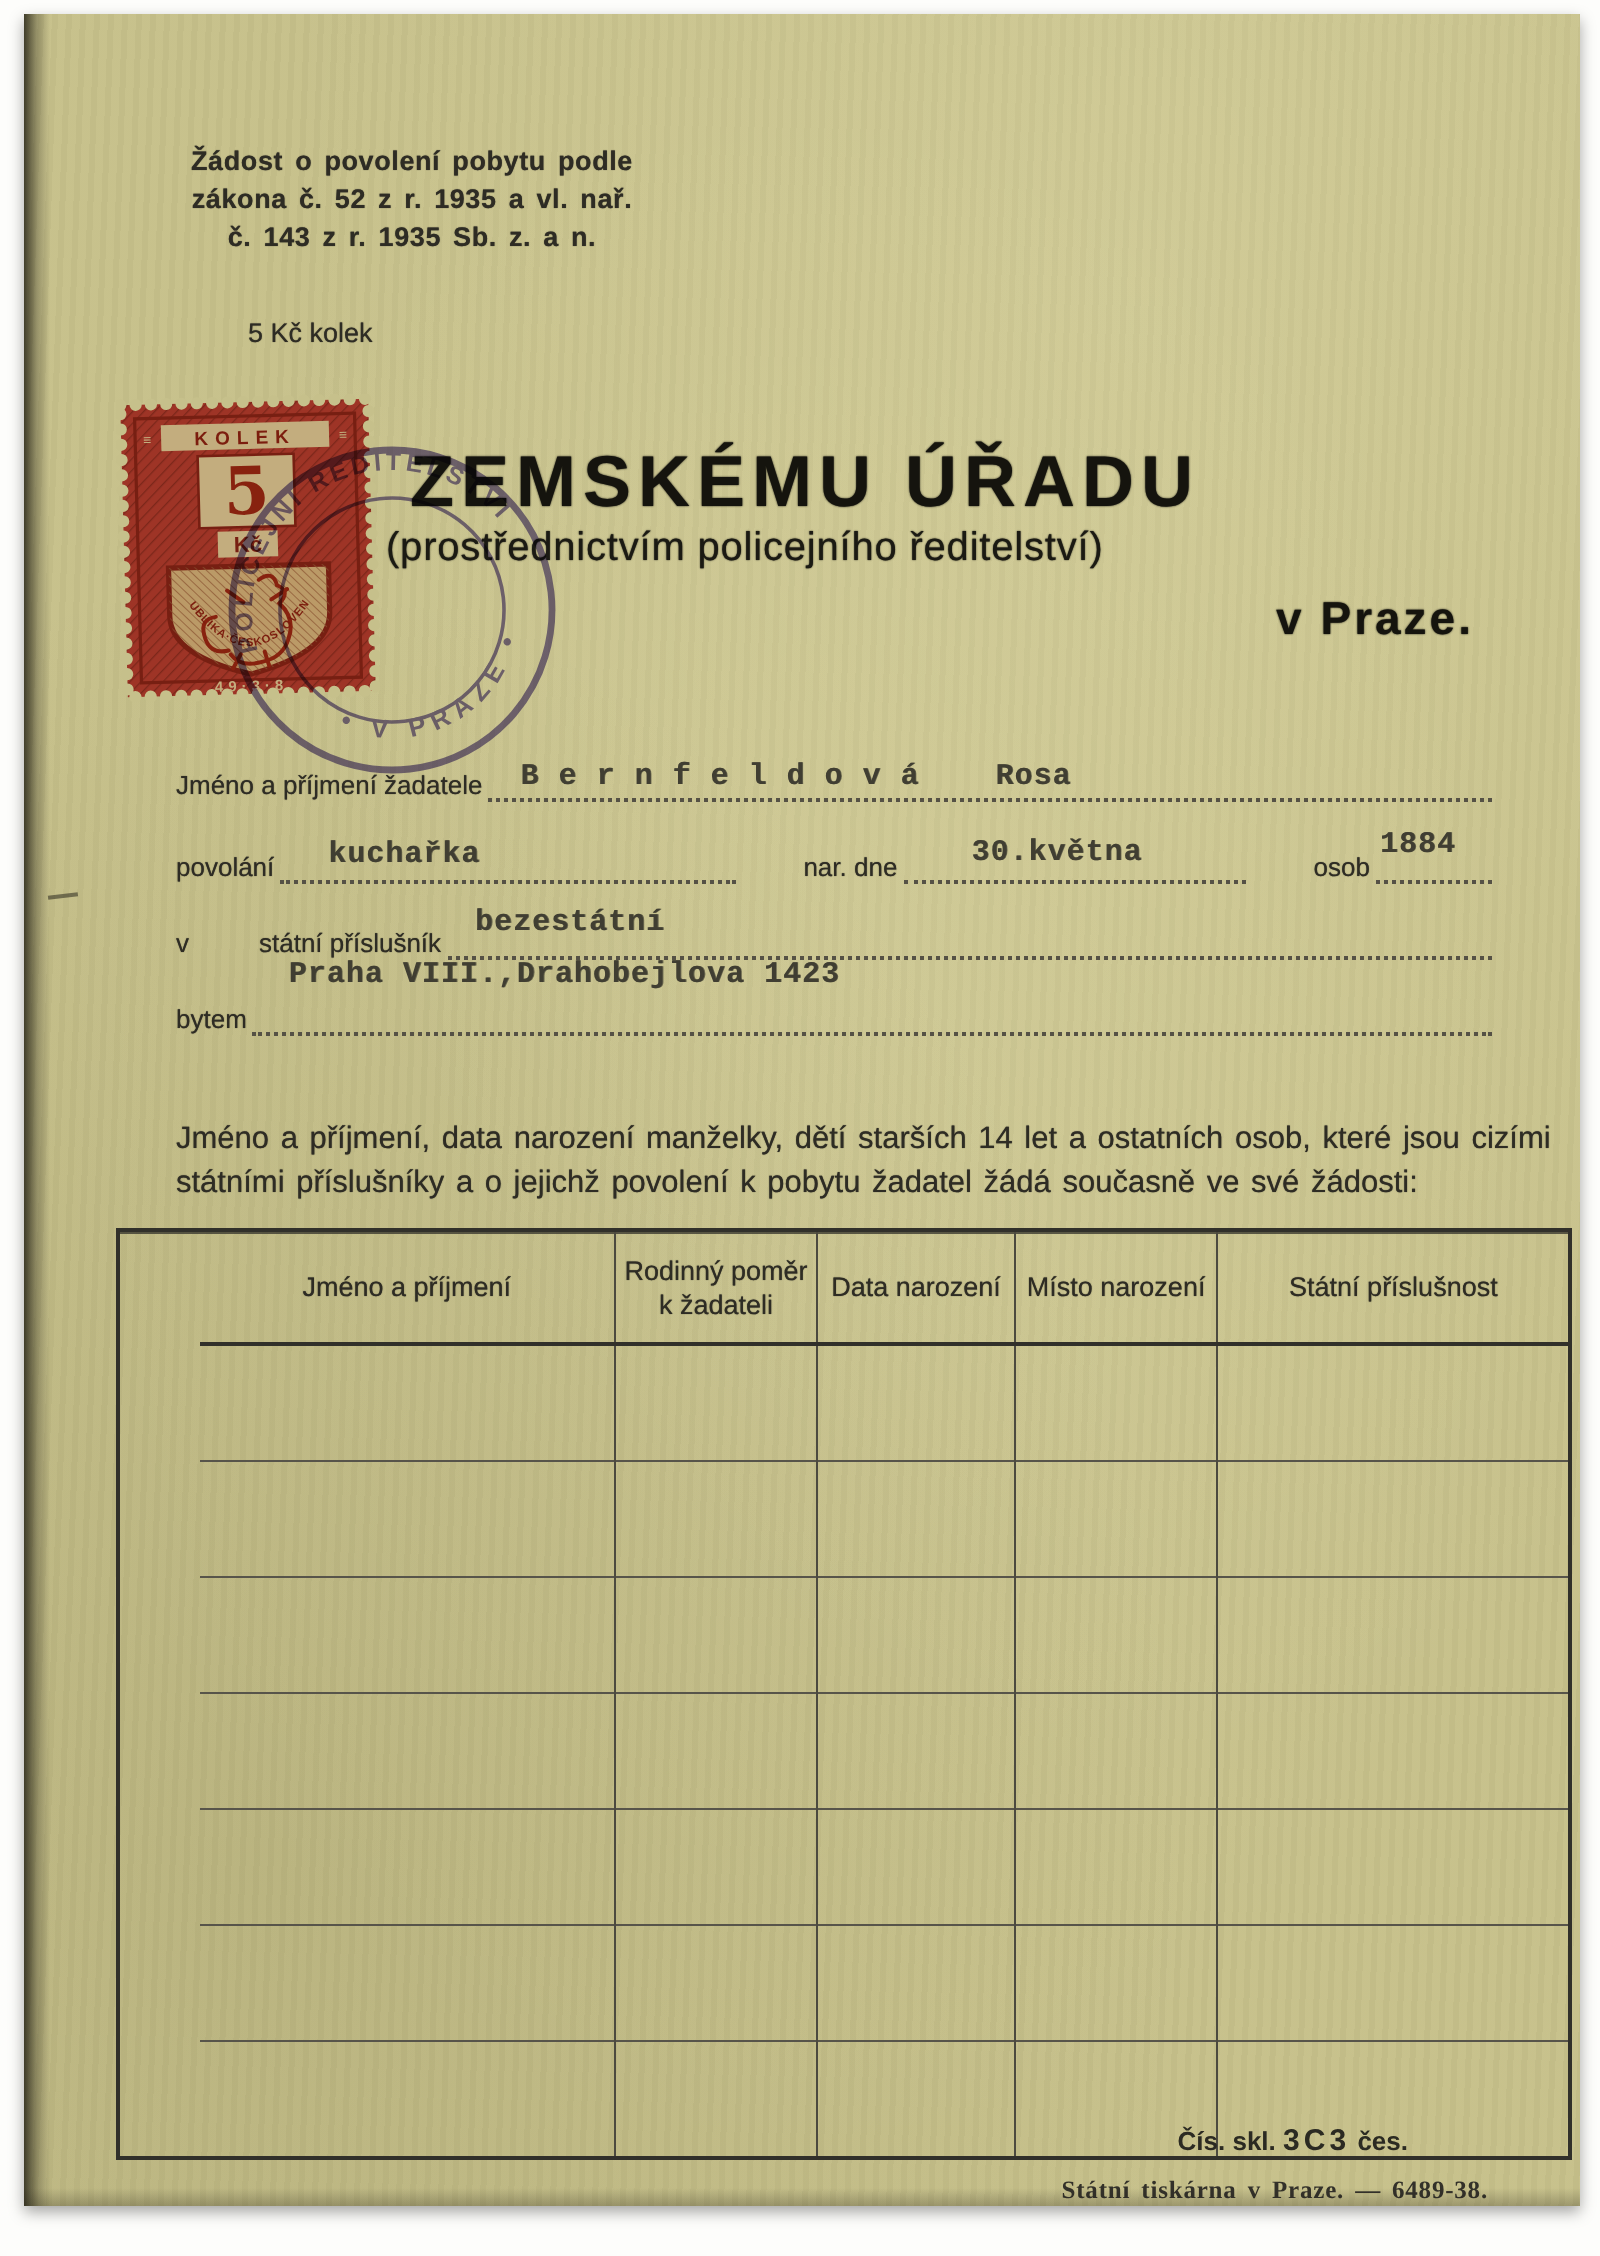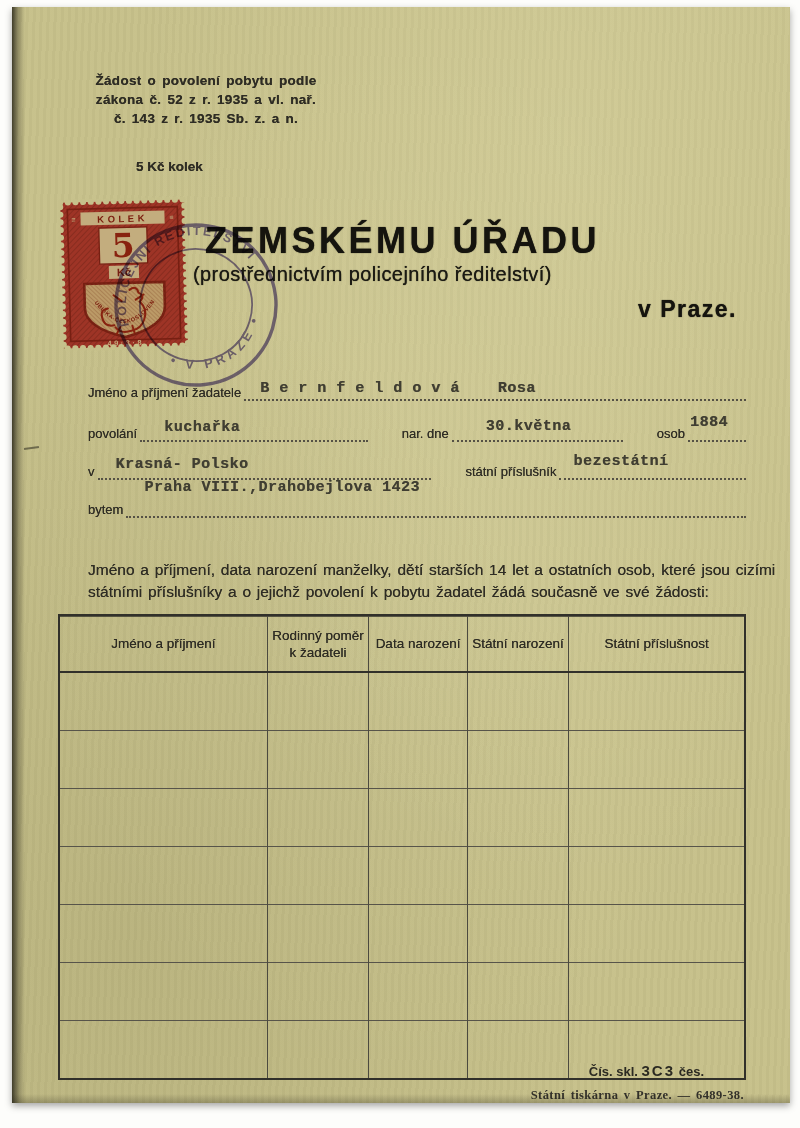--- a/index.html
+++ b/index.html
@@ -14,38 +14,38 @@
       #c6c08b;
     box-shadow:0 3px 7px rgba(0,0,0,0.35);}
   .paper::before{content:'';position:absolute;left:0;top:0;bottom:0;width:13px;
     background:linear-gradient(90deg, rgba(28,26,16,0.78), rgba(28,26,16,0.28) 50%, transparent);}
   .paper::after{content:'';position:absolute;left:0;right:0;bottom:0;height:9px;
     background:linear-gradient(0deg, rgba(28,26,16,0.25), transparent);}
   .abs{position:absolute;}
   .print{color:#2e2c24;text-shadow:0 0 0.5px rgba(46,44,36,0.85);margin-left:32px;}
   .law{left:36px;top:64px;width:252px;text-align:center;font-size:13.5px;line-height:19px;
        font-weight:bold;letter-spacing:0.3px;word-spacing:2px;}
-  .fee{left:92px;top:152px;font-size:13.5px;font-weight:bold;}
+  .fee{left:80px;top:152px;font-size:13.5px;font-weight:normal;}
   .kolek{left:46px;top:190px;z-index:2;}
   .roundstamp{left:100px;top:214px;z-index:3;mix-blend-mode:multiply;}
   .h1{left:193px;top:213px;font-size:36px;font-weight:bold;letter-spacing:3.5px;color:#15140e;
       text-shadow:0 0 1px #15140e;white-space:nowrap;}
   .h2{left:181px;top:256px;font-size:20px;font-weight:normal;letter-spacing:0.4px;color:#1b1a13;
       text-shadow:0 0 0.8px #1b1a13;white-space:nowrap;}
   .city{top:289px;right:53px;font-size:23px;font-weight:bold;letter-spacing:1.5px;color:#15140e;
       text-shadow:0 0 1px #15140e;}
   .frow{position:absolute;display:flex;align-items:flex-end;left:44px;width:692px;height:24px;}
   .flabel{font-size:13px;white-space:nowrap;line-height:1;padding:0 3px 2px 0;}
   .dots{flex:1;border-bottom:2px dotted #555145;height:24px;position:relative;margin-right:2px;}
   .typed{position:absolute;bottom:2px;font-family:"Liberation Mono",monospace;font-weight:bold;
          font-size:15px;color:#403e32;white-space:pre;letter-spacing:0.5px;
          text-shadow:0.4px 0 0 rgba(64,62,50,0.7);}
   .intro{left:44px;top:552px;width:702px;font-size:15.5px;line-height:21.5px;word-spacing:1.5px;}
   .tablewrap{left:46px;top:607px;width:684px;border:2.4px solid #31302a;position:absolute;
-             box-shadow:inset 0 3px 0 -2px rgba(49,48,42,0.75);}
+             box-shadow:inset 0 3px 0 -2px rgba(49,48,42,0.75);padding-left:40px;}
   table{width:100%;border-collapse:collapse;table-layout:fixed;}
   th{height:55px;font-size:13.5px;font-weight:normal;color:#2e2c24;
      text-shadow:0 0 0.5px rgba(46,44,36,0.9);white-space:pre-line;
      border-bottom:2.2px solid #31302a;border-left:1px solid #4c4a3f;vertical-align:middle;
      line-height:17px;padding:0 4px;}
   td{height:55px;border-left:1px solid #4c4a3f;border-top:1px solid #57544a;}
   th:first-child,td:first-child{border-left:none;}
   .stock{top:1055px;right:86px;font-size:13px;font-weight:bold;color:#2b2a22;white-space:nowrap;}
   .stockno{font-size:15px;letter-spacing:2px;}
   .printer{top:1081px;right:46px;font-family:"Liberation Serif",serif;font-size:12.5px;
@@ -150,23 +150,20 @@
         <span class="typed" style="left:34px;bottom:5px">30.května</span>
       </span>
       <span class="flabel print">osob</span>
       <span class="dots" style="flex:0 0 58px">
         <span class="typed" style="left:2px;bottom:9px">1884</span>
       </span>
     </div>
 
     <div class="frow" style="top:449px">
       <span class="flabel print">v</span>
-      <span class="dots" style="flex:1.79">
-        <span class="typed" style="left:18px;bottom:5px">Krasná- Polsko</span>
-      </span>
       <span class="flabel print">státní příslušník</span>
       <span class="dots" style="flex:1">
         <span class="typed" style="left:14px;bottom:8px">bezestátní</span>
       </span>
     </div>
 
     <div class="frow" style="top:487px">
       <span class="flabel print">bytem</span>
       <span class="dots">
         <span class="typed" style="left:18px;bottom:20px">Praha VIII.,Drahobejlova 1423</span>
@@ -176,21 +173,21 @@
     <div class="abs intro print">Jméno a příjmení, data narození manželky, dětí starších 14 let a ostatních osob, které jsou cizími státními příslušníky a o jejichž povolení k pobytu žadatel žádá současně ve své žádosti:</div>
 
     <div class="tablewrap">
       <table>
         <thead>
           <tr>
             <th style="width:31%">Jméno a příjmení</th>
             <th style="width:14.5%">Rodinný poměr
 k žadateli</th>
             <th style="width:14%">Data narození</th>
-            <th style="width:14.5%">Státní narození</th>
+            <th style="width:14.5%">Místo narození</th>
             <th style="width:26%">Státní příslušnost</th>
           </tr>
         </thead>
         <tbody>
             <tr>
               <td></td>
               <td></td>
               <td></td>
               <td></td>
               <td></td>

